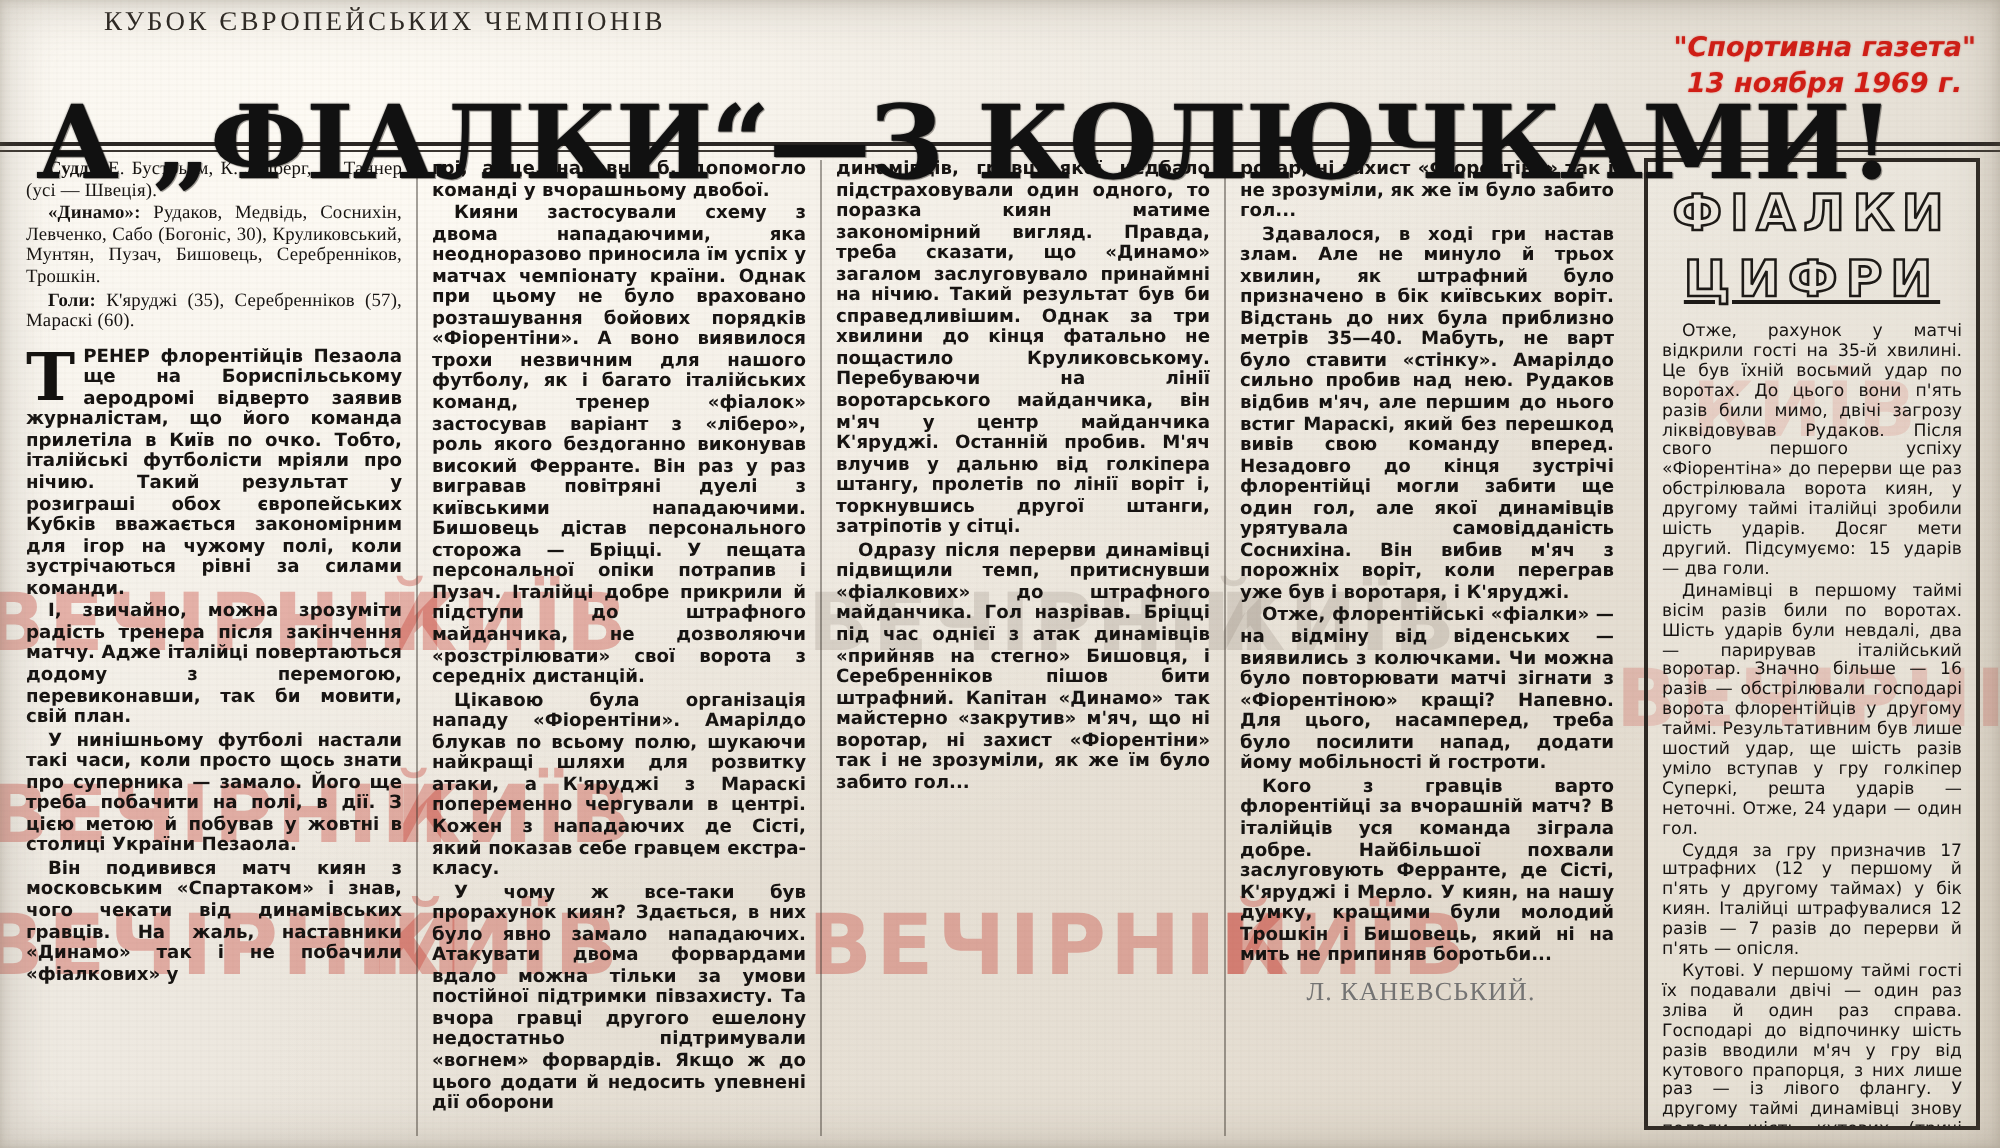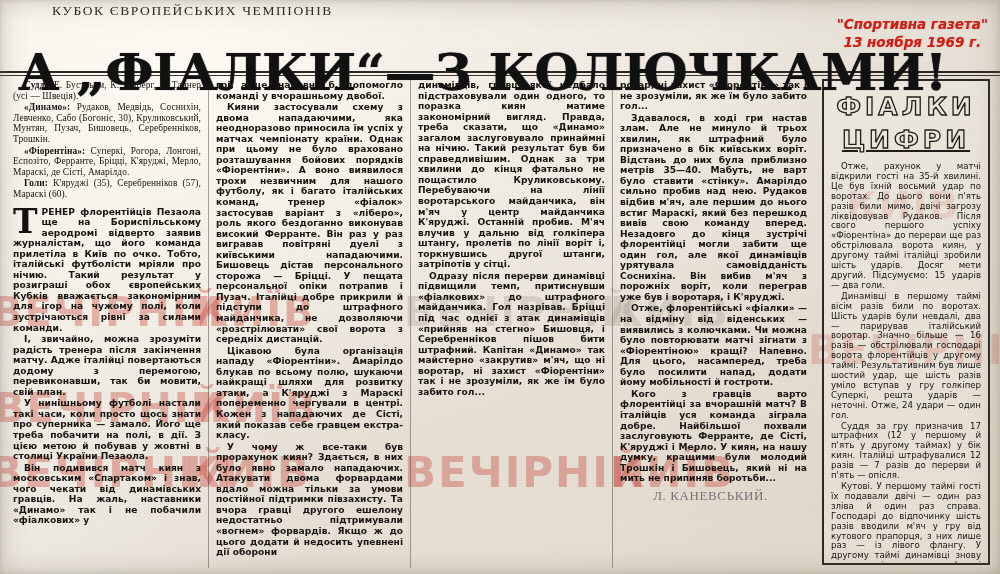--- a/index.html
+++ b/index.html
@@ -215,24 +215,20 @@
     <div class="col">
       <p class="facts">
         <b>Судді:</b>
         <span>Е. Бустрьом, К. Лідберг, Л. Таннер (усі — Швеція).</span>
       </p>
       <p class="facts">
         <b>«Динамо»:</b>
         <span>Рудаков, Медвідь, Соснихін, Левченко, Сабо (Богоніс, 30), Круликовський, Мунтян, Пузач, Бишовець, Серебренніков, Трошкін.</span>
       </p>
       <p class="facts">
-        <b>«Фіорентіна»:</b>
-        <span>Суперкі, Рогора, Лонгоні, Еспозіто, Ферранте, Бріцці, К'яруджі, Мерло, Мараскі, де Сісті, Амарілдо.</span>
-      </p>
-      <p class="facts">
         <b>Голи:</b>
         <span>К'яруджі (35), Серебренніков (57), Мараскі (60).</span>
       </p>
 
       <p class="noind" style="margin-top:7px;">
         <span class="dropcap">Т</span><span>РЕНЕР флорентійців Пезаола ще на Бориспільському аеродромі відверто заявив журналістам, що його команда прилетіла в Київ по очко. Тобто, італійські футболісти мріяли про нічию. Такий результат у розиграші обох європейських Кубків вважається закономірним для ігор на чужому полі, коли зустрічаються рівні за силами команди.</span>
       </p>
       <p>І, звичайно, можна зрозуміти радість тренера після закінчення матчу. Адже італійці повертаються додому з перемогою, перевиконавши, так би мовити, свій план.</p>
       <p>У нинішньому футболі настали такі часи, коли просто щось знати про суперника — замало. Його ще треба побачити на полі, в дії. З цією метою й побував у жовтні в столиці України Пезаола.</p>
       <p>Він подивився матч киян з московським «Спартаком» і знав, чого чекати від динамівських гравців. На жаль, наставники «Динамо» так і не побачили «фіалкових» у</p>

